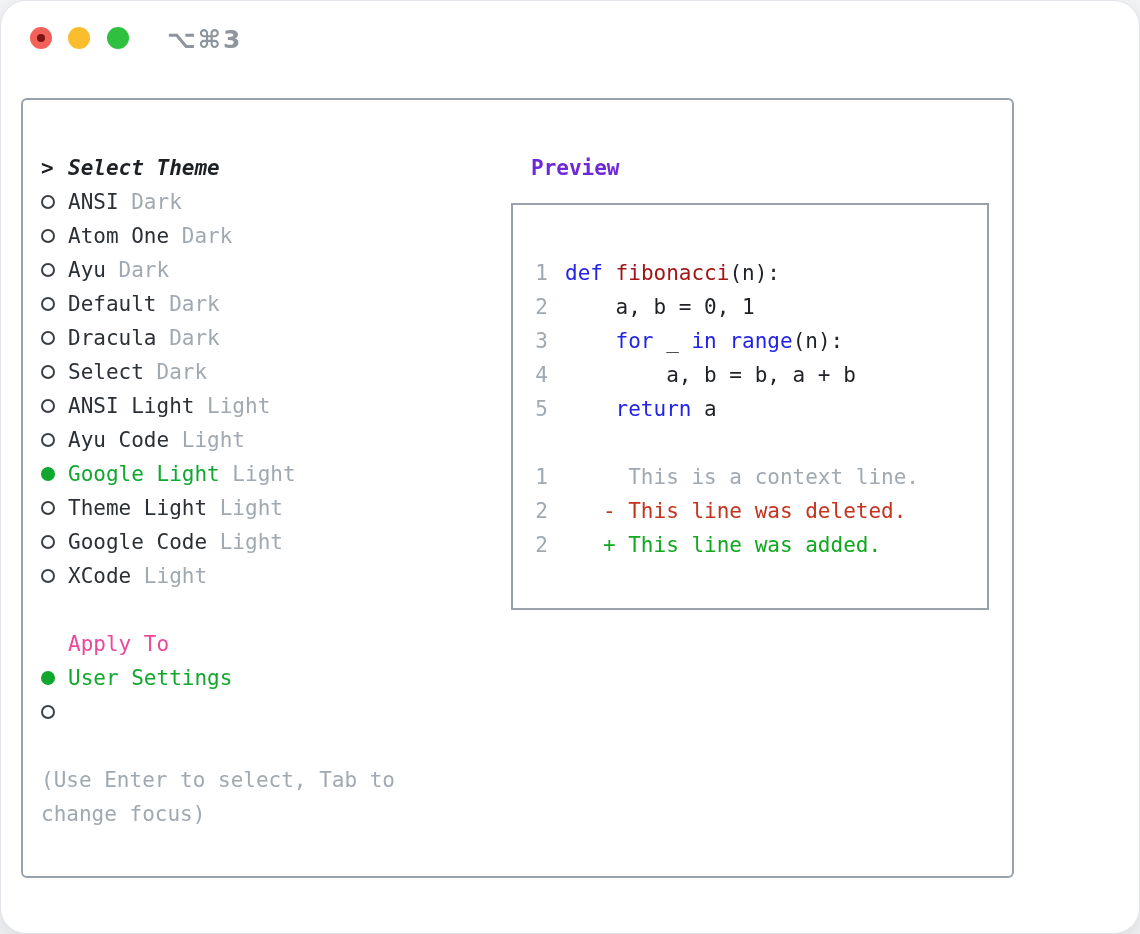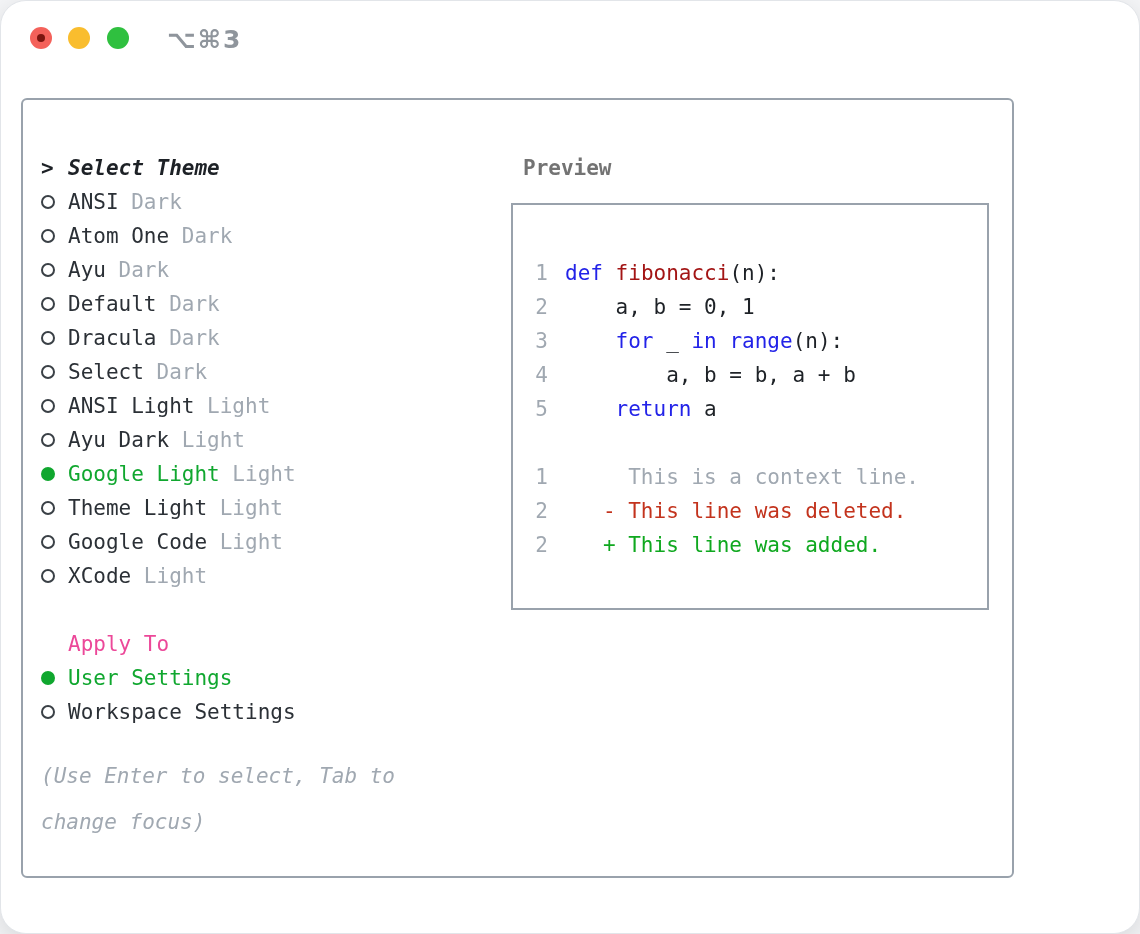--- a/index.html
+++ b/index.html
@@ -58,25 +58,25 @@
     width:14px;height:14px;border:2px solid #3a4046;border-radius:50%;
   }
   .circle.filled{background:var(--accent-green);border-color:var(--accent-green);}
   .list-header{font-weight:bold;color:#1d2126;font-style:italic;}
   .item-name{color:var(--text-dark);white-space:pre;}
   .item-name.selected{color:var(--accent-green);}
   .item-variant{color:var(--text-gray);margin-left:1ch;white-space:pre;}
   .spacer{height:34px;}
   .section-header{color:#ec4899;}
   .hint{
-    margin-top:24px;width:420px;color:var(--text-gray);
-    font-size:21px;line-height:46px;font-style:italic;
+    margin-top:34px;width:420px;color:var(--text-gray);
+    font-size:21px;line-height:34px;
   }
   
-  .preview-title{font-weight:bold;color:#737373;margin-left:20px;}
+  .preview-title{font-weight:bold;color:#6d28d9;margin-left:28px;}
   .preview-box{
     margin-left:8px;margin-top:18px;width:478px;height:407px;
     border:2px solid var(--border-gray);background:#fff;
     padding:51px 0 0 22px;
   }
   .code-row{height:34px;display:flex;align-items:center;font-size:21px;}
   .ln{width:13px;flex:0 0 13px;text-align:right;color:var(--text-gray);margin-right:17px;}
   .seg{white-space:pre;}
   .seg-plain{color:#1e2227;}
   .seg-keyword{color:var(--keyword-blue);}
@@ -154,21 +154,21 @@
     <span class="marker">
               <span class="circle"></span>
             </span>
     <span class="item-name">ANSI Light</span>
     <span class="item-variant">Light</span>
   </div>
           <div class="row">
     <span class="marker">
               <span class="circle"></span>
             </span>
-    <span class="item-name">Ayu Dark</span>
+    <span class="item-name">Ayu Code</span>
     <span class="item-variant">Light</span>
   </div>
           <div class="row">
     <span class="marker">
               <span class="circle filled"></span>
             </span>
     <span class="item-name selected">Google Light</span>
     <span class="item-variant">Light</span>
   </div>
           <div class="row">
@@ -206,21 +206,20 @@
     <span class="marker">
               <span class="circle filled"></span>
             </span>
     <span class="item-name selected">User Settings</span>
 
   </div>
           <div class="row">
     <span class="marker">
               <span class="circle"></span>
             </span>
-    <span class="item-name">Workspace Settings</span>
 
   </div>
         </div>
 
       <div class="hint">(Use Enter to select, Tab to change focus)</div>
     </div>
 
     <div class="right-col">
       <div class="row preview-title">Preview</div>
       <div class="preview-box">

